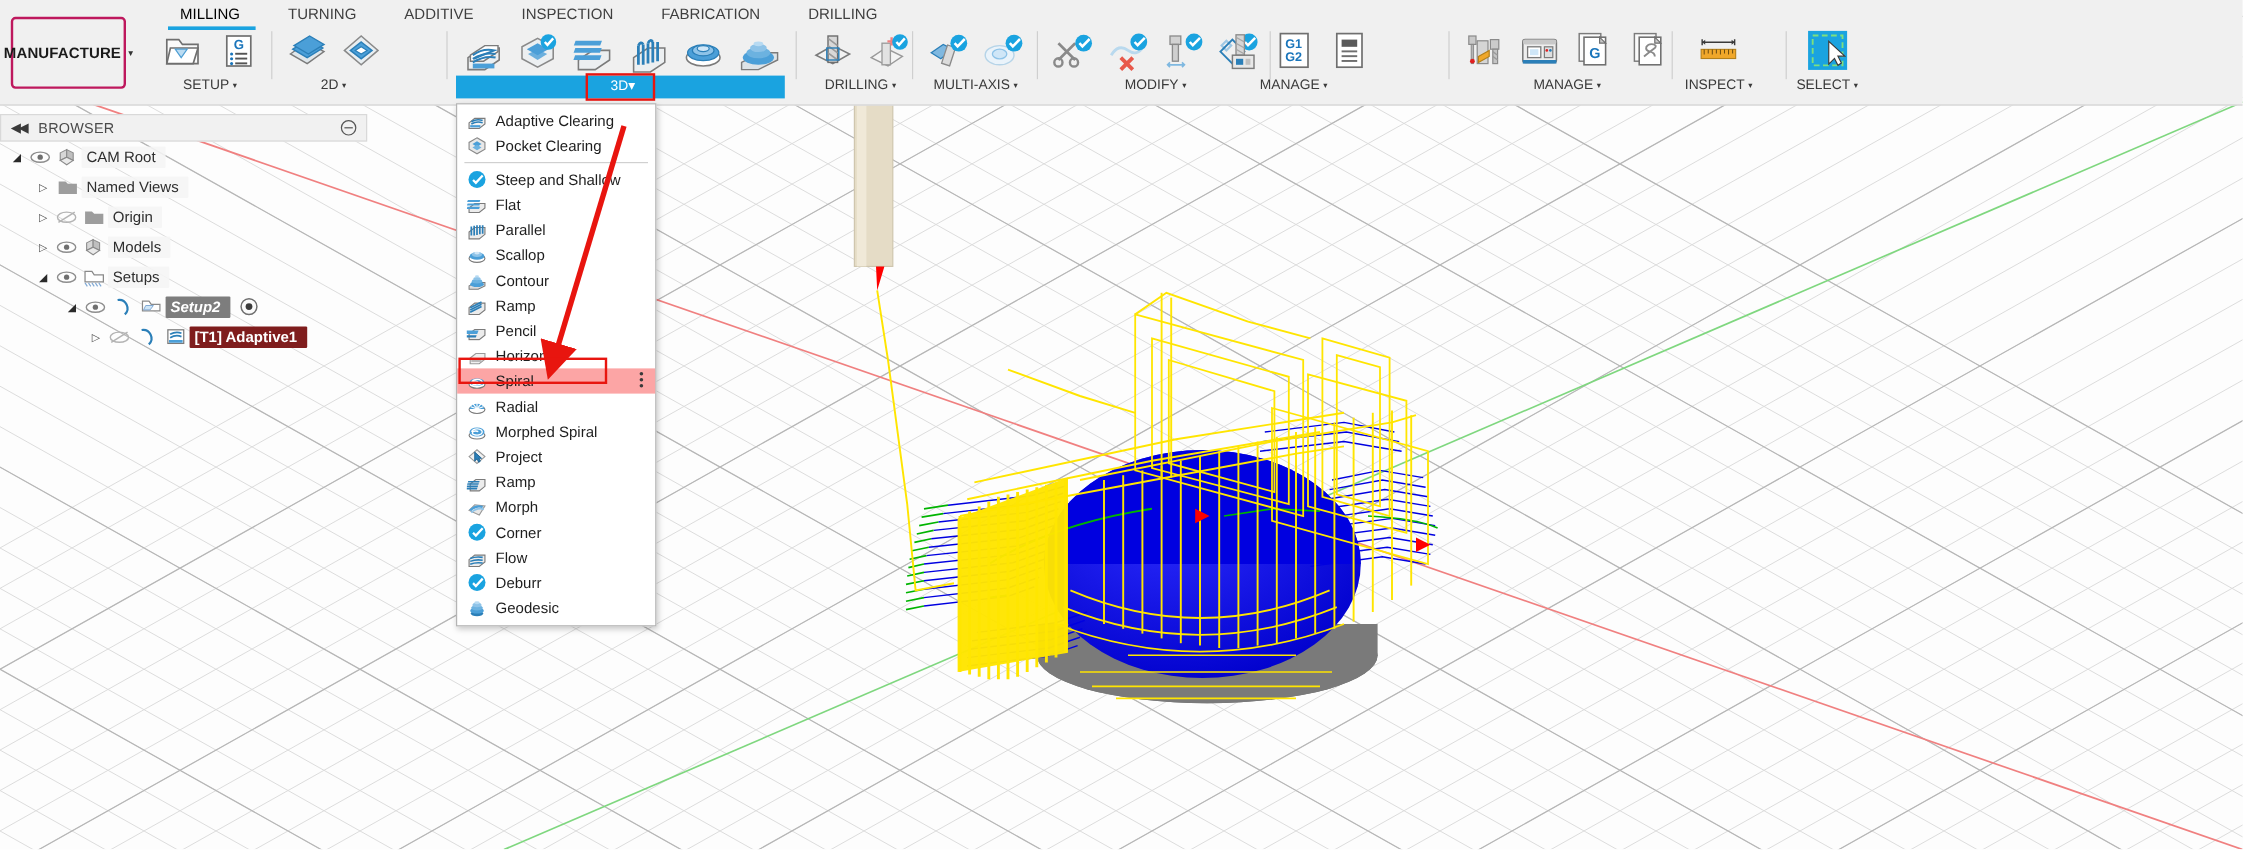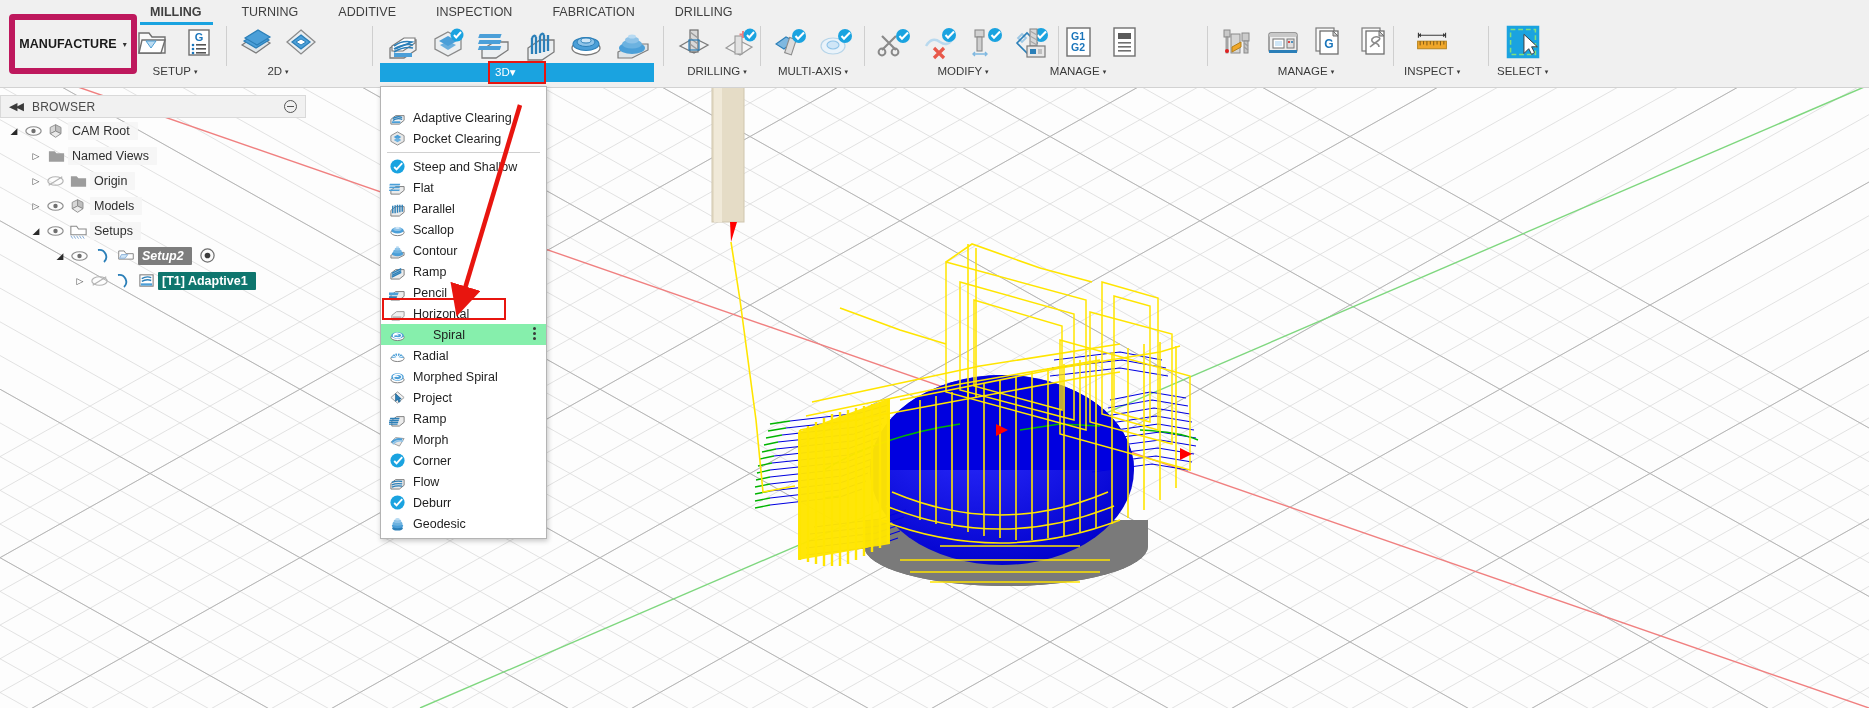--- a/index.html
+++ b/index.html
@@ -34,22 +34,22 @@
     left: 0; top: 0;
     width: 1869px; height: 88px;
     background: #f0f0f0;
     border-bottom: 1px solid #d2d2d2;
     z-index: 40;
   }
   
   #workspace-btn {
     position: absolute;
     left: 9px; top: 14px;
-    width: 128px; height: 60px;
-    border: 6px solid #be185d;
+    width: 96px; height: 60px;
+    border: 2px solid #be185d;
     border-radius: 4px;
     background: #f0f0f0;
     display: flex; align-items: center; justify-content: center;
     cursor: pointer;
   }
   #workspace-btn .ws-label {
     font-size: 12.5px; font-weight: bold; color: #1a1a1a;
     letter-spacing: .1px;
   }
   #workspace-btn .caret { margin-left: 6px; font-size: 8px; color: #333; }
@@ -64,21 +64,21 @@
   }
   .tab {
     padding: 0 20px;
     height: 24px;
     line-height: 24px;
     font-size: 12.5px;
     color: #3f3f3f;
     cursor: pointer;
     white-space: nowrap;
   }
-  .tab.active { color: #404040; font-weight: bold; }
+  .tab.active { color: #000000; font-weight: normal; }
   .tab-underline {
     position: absolute;
     left: 140px; top: 22px;
     width: 73px; height: 3px;
     background: #1aa3e0;
   }
 
   
   .rgroup {
     position: absolute;
@@ -112,21 +112,21 @@
     position: absolute;
     left: 380px; top: 63px;
     width: 274px; height: 19px;
     background: #1aa3e0;
     z-index: 1;
   }
   #threed-label {
     position: absolute;
     left: 495px; top: 63px;
     width: 48px; height: 16px;
-    line-height: 19px; 
+    line-height: 19px; text-align: center;
     font-size: 11.5px; color: #ffffff;
     z-index: 3; cursor: pointer;
   }
   #threed-redbox {
     position: absolute;
     left: 488px; top: 61px;
     width: 58px; height: 23px;
     border: 2px solid #e8150f;
     z-index: 4;
     pointer-events: none;
@@ -184,44 +184,44 @@
   .tlabel {
     background: rgba(245,245,245,0.88);
     padding: 2px 8px 2px 4px;
     border-radius: 1px;
     cursor: pointer;
   }
   .tlabel.selected {
     background: #7d7d7d; color: #ffffff; font-weight: bold; font-style: italic;
   }
   .tlabel.selected-blue {
-    background: #0f766e; color: #ffffff; font-weight: bold;
+    background: #7f1d1d; color: #ffffff; font-weight: bold;
   }
 
   
   #dropdown {
     position: absolute;
     left: 380px; top: 86px;
     width: 167px;
     background: #ffffff;
     border: 1px solid #b4b4b4;
     box-shadow: 1px 2px 5px rgba(0,0,0,0.22);
     z-index: 60;
-    padding: 20px 0 4px 0;
+    padding: 3px 0 4px 0;
   }
   .mitem {
     height: 21px;
     display: flex; align-items: center;
     padding-left: 7px;
     font-size: 12.5px;
     color: #1e1e1e;
     cursor: pointer;
     position: relative;
   }
-  .mitem.highlight { background: #86efac; gap: 20px; }
+  .mitem.highlight { background: #fca5a5; }
   .mitem .micon {
     width: 18px; height: 18px;
     flex: 0 0 18px;
     margin-right: 7px;
     display: flex; align-items: center; justify-content: center;
   }
   .mdots {
     position: absolute; right: 10px; top: 3px;
     display: flex; flex-direction: column; gap: 2px;
     cursor: pointer;

